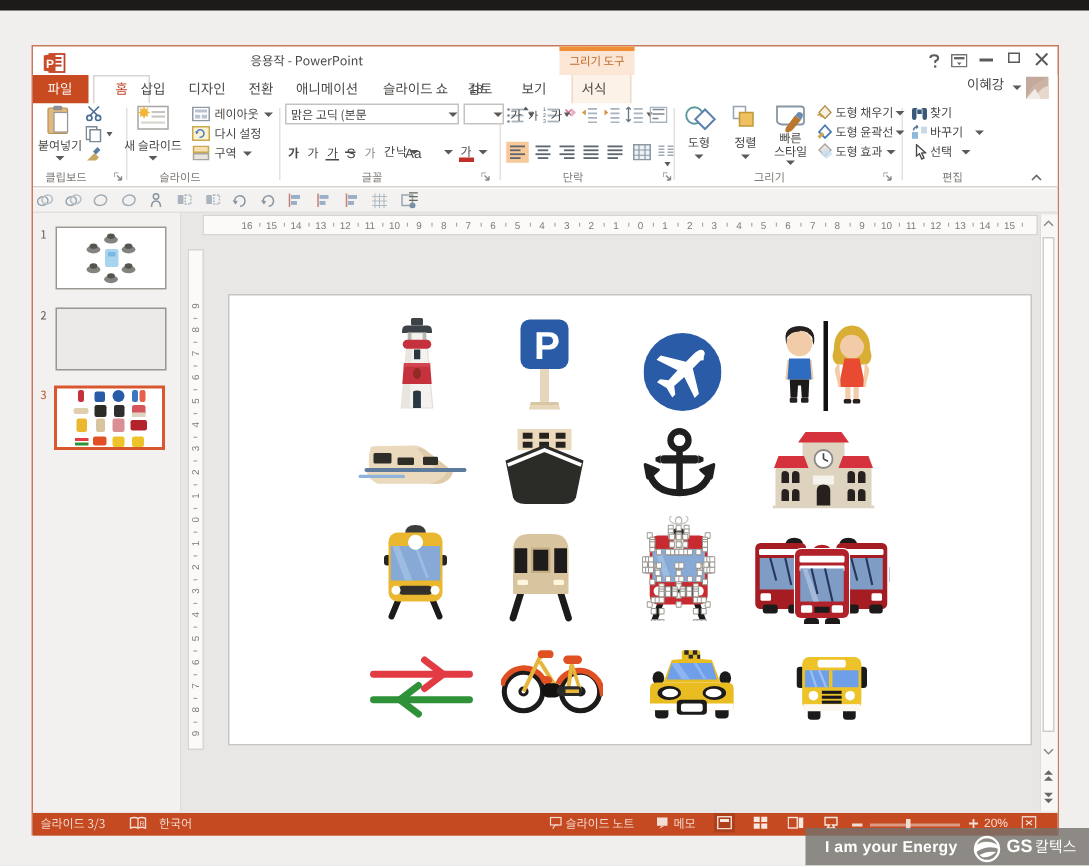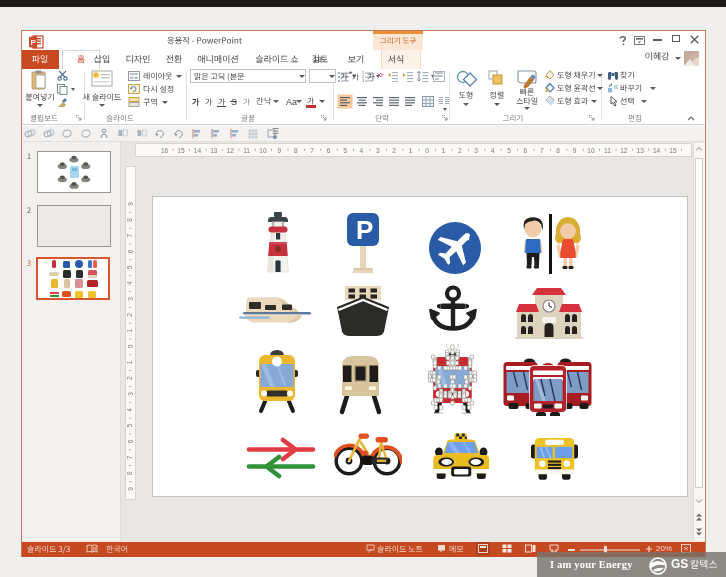--- a/index.html
+++ b/index.html
@@ -130,21 +130,21 @@
       <path d="M2.5 0 L4.5 2.5 H0.5 Z" fill="#5c5a58"></path>
     </svg>
     <svg class="abs" style="left:354px;top:40px" width="9" height="9" viewBox="0 0 9 9">
       <path d="M1 2 L5 6 M5 2 L1 6" stroke="#d06a90" stroke-width="1"></path>
       <path d="M5 1 L8 4 L5 7" fill="#e8b0c8"></path>
     </svg>
     <div class="abs" style="left:195px;top:75px;width:9px;height:1px;background:#4a4846"></div>
     <div class="abs" style="left:209px;top:66px;font-size:9px;color:#4a4846">S</div>
     <div class="abs" style="left:208px;top:70px;width:7px;height:1px;background:#4a4846"></div>
     <div class="abs" style="left:251px;top:69px;width:0;height:0;border-left:3px solid transparent;border-right:3px solid transparent;border-top:3.5px solid #5c5a58"></div>
-    <div class="abs" style="left:264px;top:66px;font-size:9px;color:#4a4846">Aa</div>
+    <div class="abs" style="left:248px;top:66px;font-size:9px;color:#4a4846">Aa</div>
     <div class="abs" style="left:274px;top:69px;width:0;height:0;border-left:3px solid transparent;border-right:3px solid transparent;border-top:3.5px solid #5c5a58"></div>
     <div class="abs" style="left:284px;top:74px;width:10px;height:2.5px;background:#c03028"></div>
     <div class="abs" style="left:297px;top:69px;width:0;height:0;border-left:3px solid transparent;border-right:3px solid transparent;border-top:3.5px solid #5c5a58"></div>
     <svg class="abs" style="left:316px;top:40px" width="12" height="11" viewBox="0 0 12 11">
       <circle cx="1" cy="2" r="0.9" fill="#7a8894"></circle>
       <rect x="3" y="1.4" width="8" height="1.2" fill="#a8b4c0"></rect>
       <circle cx="1" cy="6" r="0.9" fill="#7a8894"></circle>
       <rect x="3" y="5.4" width="8" height="1.2" fill="#a8b4c0"></rect>
       <circle cx="1" cy="10" r="0.9" fill="#7a8894"></circle>
       <rect x="3" y="9.4" width="8" height="1.2" fill="#a8b4c0"></rect>
@@ -916,21 +916,21 @@
       <rect x="18" y="25" width="14" height="2.2" fill="#1c1b1a"></rect>
       <rect x="18" y="28.5" width="14" height="2.2" fill="#1c1b1a"></rect>
       <rect x="18" y="32" width="14" height="2.2" fill="#1c1b1a"></rect>
       <rect x="5" y="34.5" width="40" height="5" fill="#fbf8f2"></rect>
       <path d="M8 39.5 H17 V43 Q17 45.5 14.5 45.5 H10.5 Q8 45.5 8 43 Z" fill="#1c1b1a"></path>
       <path d="M33 39.5 H42 V43 Q42 45.5 39.5 45.5 H35.5 Q33 45.5 33 43 Z" fill="#1c1b1a"></path>
     </g>
     </svg>
   </div>
 <div class="abs" style="left:537px;top:552px;width:189px;height:25px;background:rgba(116,113,107,0.80);z-index:60"></div>
-<div class="abs" style="left:550px;top:558.5px;color:#fff;font-size:10.5px;font-weight:bold;z-index:61;font-family:Liberation Serif, serif;letter-spacing:0.2px">I am your Energy</div>
+<div class="abs" style="left:550px;top:558.5px;color:#fff;font-size:10.5px;font-weight:bold;z-index:61;font-family:Liberation Sans, sans-serif;letter-spacing:0.2px">I am your Energy</div>
 <svg class="abs" style="left:647px;top:555.5px;z-index:61" width="22" height="20" viewBox="0 0 22 20">
       <circle cx="11" cy="10" r="8" fill="none" stroke="#fff" stroke-width="1.6"></circle>
       <path d="M3 8 Q8 4 14 5.5 Q19 7 19 10 Q14 8 9 9.5 Q4 11 3.5 13 Q2.5 10.5 3 8 Z" fill="#fff"></path>
       <path d="M6 14 Q11 11 17 12 Q13 16 8 15.5 Z" fill="#fff"></path>
     </svg>
 <div class="abs" style="left:671px;top:557px;color:#fff;font-size:12px;font-weight:bold;z-index:61;font-family:Liberation Sans">GS</div>
 <svg class="abs" style="left:0;top:0;z-index:70;pointer-events:none" width="726" height="577" viewBox="0 0 726 577">
     <defs>
       <path id="g0" d="M50 387H867V320H50ZM458 245Q603 245 685 204Q767 162 767 84Q767 7 685 -36Q603 -78 458 -78Q313 -78 230 -36Q148 7 148 84Q148 162 230 204Q313 245 458 245ZM458 181Q387 181 336 170Q286 158 259 137Q232 115 232 84Q232 54 259 31Q286 9 336 -2Q387 -13 458 -13Q529 -13 579 -2Q630 9 657 31Q684 54 684 84Q684 115 657 137Q630 158 579 170Q529 181 458 181ZM458 804Q556 804 627 783Q698 762 737 724Q776 686 776 632Q776 578 737 540Q698 501 627 480Q556 460 458 460Q361 460 289 480Q218 501 179 540Q140 578 140 632Q140 686 179 724Q218 762 289 783Q361 804 458 804ZM458 738Q387 738 334 726Q282 713 254 689Q225 666 225 632Q225 598 254 575Q282 551 334 538Q387 526 458 526Q530 526 582 538Q635 551 663 575Q691 598 691 632Q691 666 663 689Q635 713 582 726Q530 738 458 738Z"></path>
       <path id="g1" d="M251 520H334V350H251ZM583 520H665V350H583ZM50 380H867V313H50ZM458 244Q603 244 685 203Q767 162 767 85Q767 7 685 -35Q603 -76 458 -76Q313 -76 230 -35Q148 7 148 85Q148 162 230 203Q313 244 458 244ZM458 180Q387 180 336 169Q286 158 259 136Q232 115 232 85Q232 53 259 32Q286 10 336 -1Q387 -12 458 -12Q529 -12 579 -1Q630 10 657 32Q684 53 684 85Q684 115 657 136Q630 158 579 169Q529 180 458 180ZM458 810Q556 810 628 790Q699 770 738 733Q776 695 776 642Q776 590 738 552Q699 514 628 494Q556 475 458 475Q360 475 289 494Q217 514 179 552Q140 590 140 642Q140 695 179 733Q217 770 289 790Q360 810 458 810ZM458 745Q387 745 334 733Q282 721 254 698Q225 675 225 642Q225 610 254 587Q282 563 334 551Q387 539 458 539Q531 539 583 551Q635 563 663 587Q691 610 691 642Q691 675 663 698Q635 721 583 733Q531 745 458 745Z"></path>

